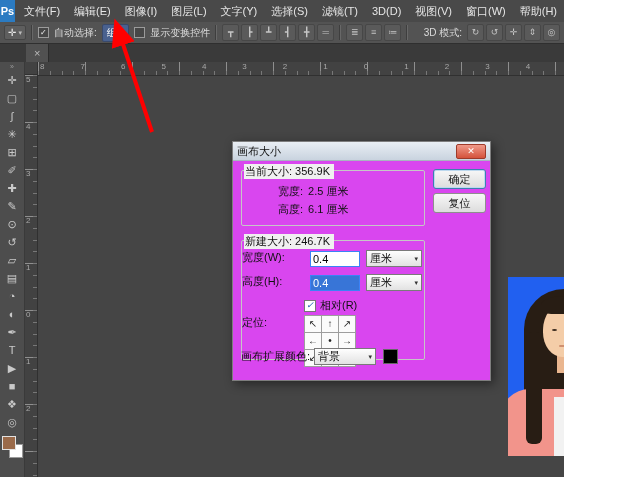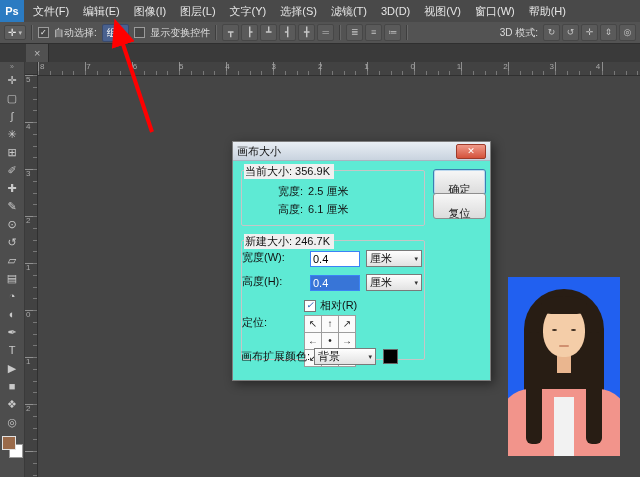--- a/index.html
+++ b/index.html
@@ -1,16 +1,16 @@
 <!DOCTYPE html>
 <html><head>
 <meta charset="utf-8">
 <style>
   html,body{margin:0;padding:0;}
-  .app{position:relative;width:640px;height:477px;overflow:hidden;background:#454545;
+  .app{position:relative;width:564px;height:477px;overflow:hidden;background:#454545;
        font-family:"Liberation Sans",sans-serif;text-decoration:underline;-webkit-font-smoothing:antialiased;}
 
   
   .menubar{position:absolute;top:0;left:0;right:0;height:22px;background:#494949;
            border-bottom:1px solid #2e2e2e;display:flex;align-items:center;
            font-size:11px;color:#e6e6e6;z-index:4;}
   .pslogo{width:24px;height:22px;background:#2b7bc2;color:#fff;font-weight:bold;font-size:11px;
           display:flex;align-items:center;justify-content:center;margin-right:2px;}
   .mitem{padding:0 7px;line-height:22px;white-space:nowrap;}
 
@@ -91,32 +91,32 @@
   .p-neck{position:absolute;left:49px;top:78px;width:14px;height:18px;background:#eab68f;z-index:4;}
   .p-face{position:absolute;left:35px;top:26px;width:42px;height:54px;background:#f4cda8;
           border-radius:50% 50% 46% 46%;z-index:5;}
   .p-eye{position:absolute;top:26px;width:5px;height:2px;background:#3a2a1e;border-radius:50%;}
   .p-eye.l{left:9px}.p-eye.r{right:9px}
   .p-mouth{position:absolute;left:16px;top:42px;width:10px;height:2px;background:#d09070;border-radius:2px;}
   .p-bangs{position:absolute;left:33px;top:19px;width:46px;height:18px;background:#281d14;
            border-radius:50% 50% 22% 22%;z-index:6;}
 
   
-  .dialog{position:absolute;left:232px;top:141px;width:259px;height:240px;background:#5eead4;
+  .dialog{position:absolute;left:232px;top:141px;width:259px;height:240px;background:#d946ef;
           border:1px solid #7e7e7e;box-shadow:3px 3px 10px rgba(0,0,0,.45);z-index:10;
           font-size:11px;color:#111;box-sizing:border-box;}
   .dlg-title{height:18px;display:flex;align-items:center;padding:0 4px;
              background:linear-gradient(#e9eef4,#c9d3df);border-bottom:1px solid #a8b4c0;}
   .dlg-close{margin-left:auto;width:28px;height:13px;background:linear-gradient(#f09a8a,#d4523c);
              border:1px solid #9e3a2a;border-radius:2px;color:#fff;font-size:9px;line-height:12px;
              text-align:center;}
   .dlg-body{position:absolute;top:18px;left:0;right:0;bottom:0;}
   .btn{position:absolute;left:200px;width:53px;height:20px;font-size:11px;color:#111;
        background:linear-gradient(#f7f7f7,#dcdcdc);border:1px solid #8e8e8e;border-radius:3px;
-       font-family:"Liberation Sans",sans-serif;padding:12px;}
+       font-family:"Liberation Sans",sans-serif;padding:2px;}
   .btn.ok{top:9px;border-color:#3c7fb1;box-shadow:0 0 0 1px #bcd8ee inset;}
   .btn.reset{top:33px;}
   .group{position:absolute;border:1px solid #c6c6c6;border-radius:2px;}
   .g1{left:8px;top:10px;width:182px;height:54px;}
   .g2{left:8px;top:80px;width:182px;height:118px;}
   .legend{position:absolute;top:-7px;left:2px;background:#f0f0f0;padding:0 4px 0 1px;white-space:nowrap;}
   .grow{position:absolute;left:36px;white-space:nowrap;}
   .grow .lab{margin-right:5px;}
   .g1 .r1{top:13px;} .g1 .r2{top:31px;}
   .frow{position:absolute;left:0;right:0;white-space:nowrap;}

